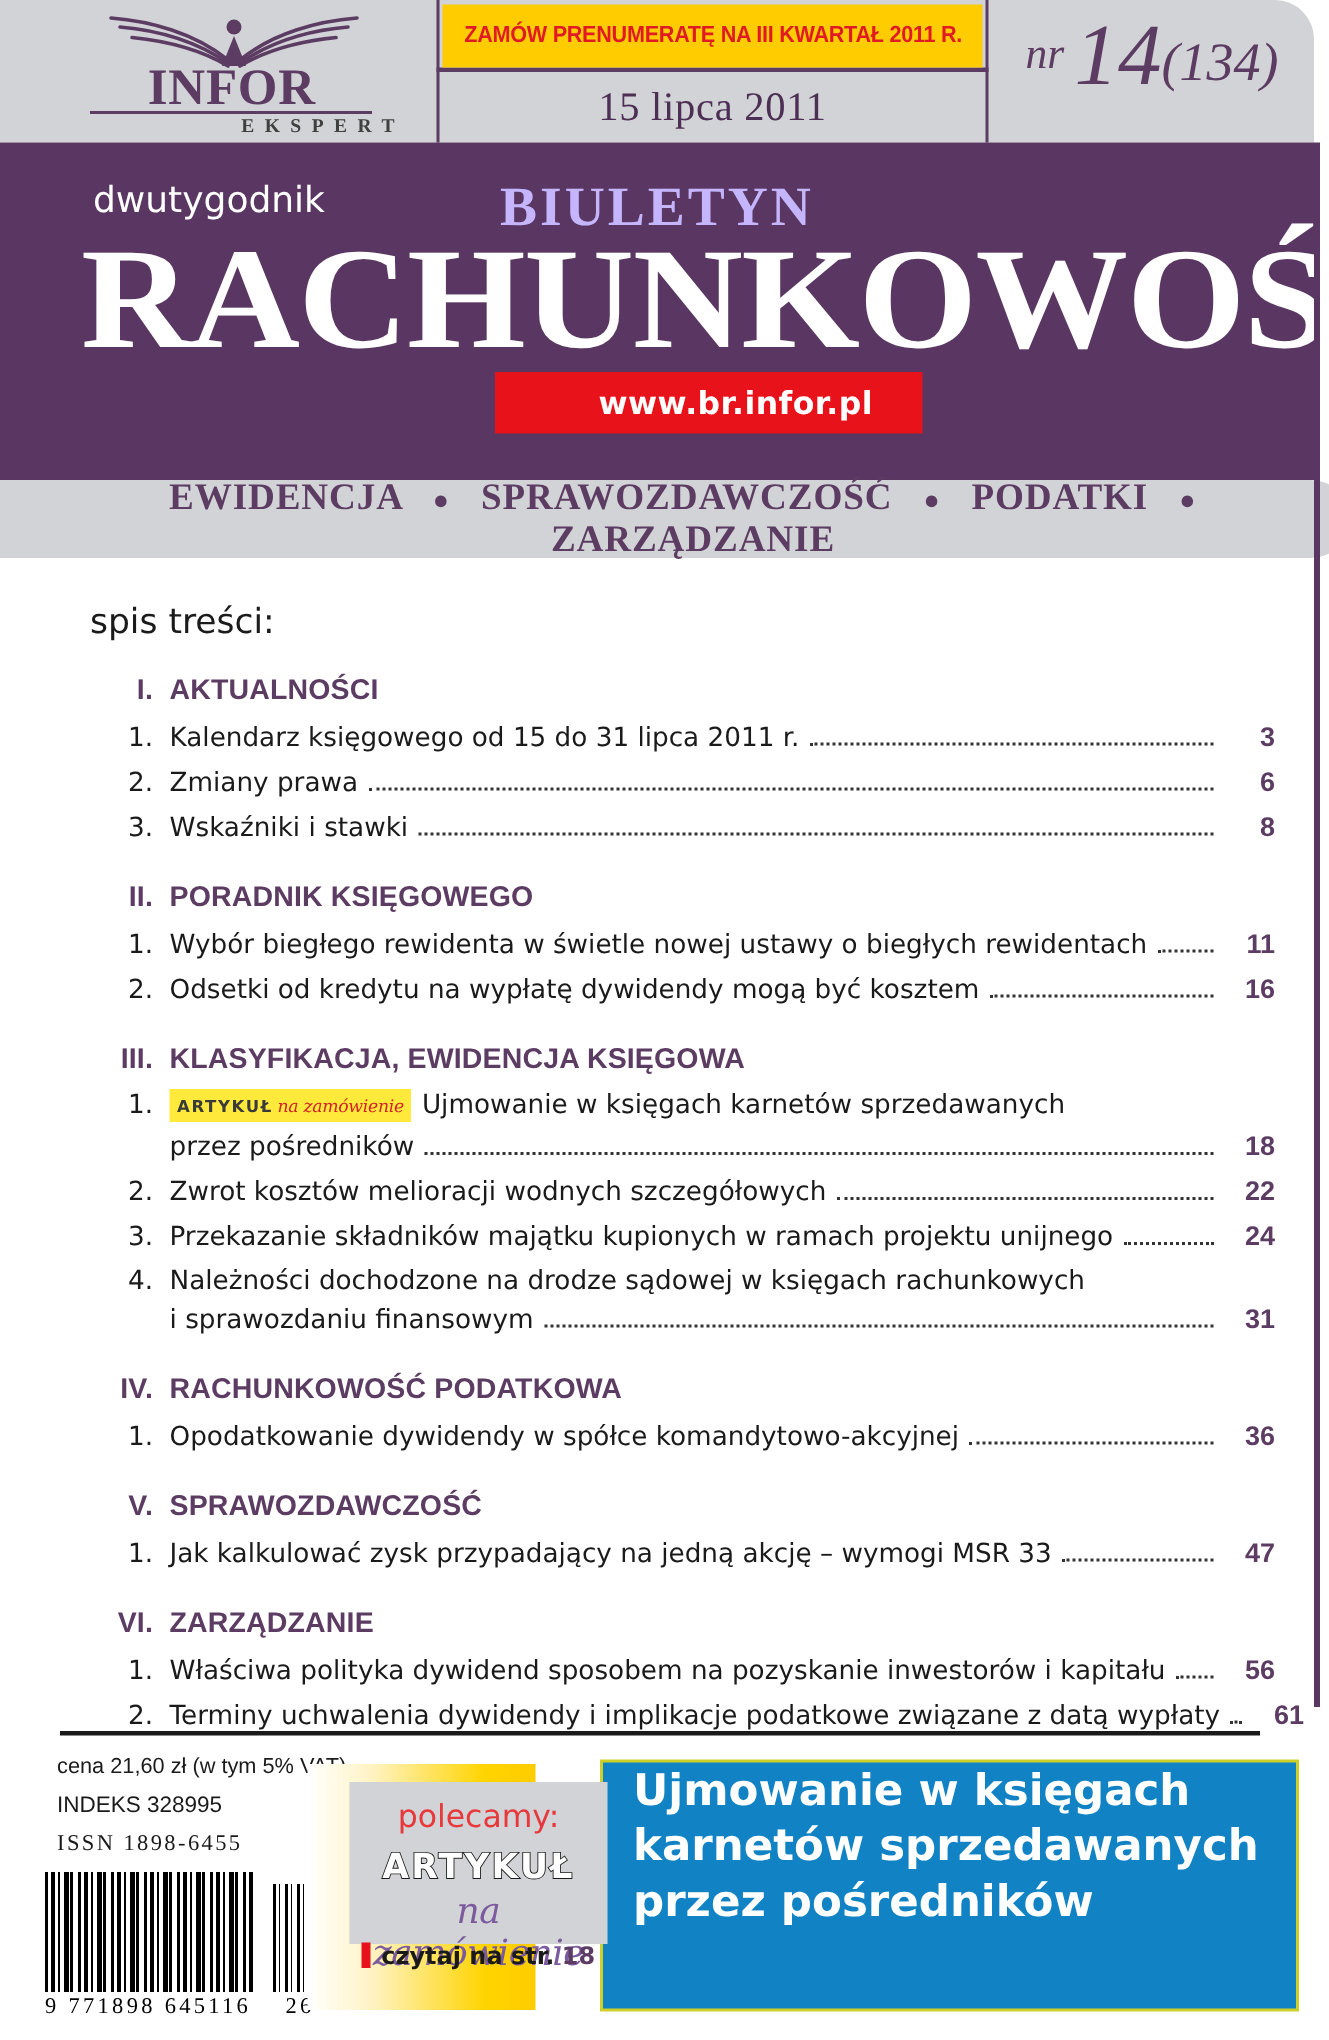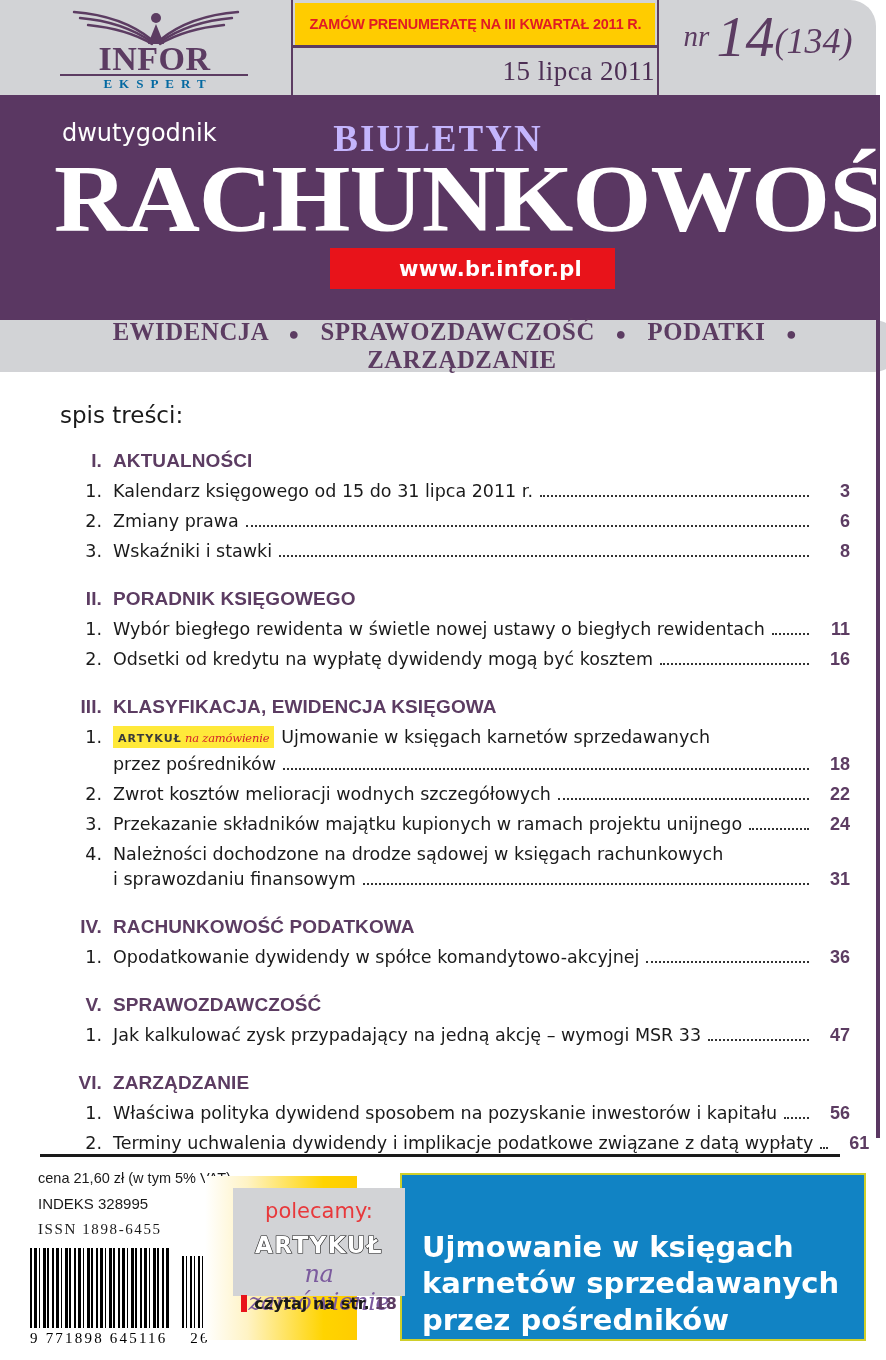--- a/index.html
+++ b/index.html
@@ -43,27 +43,27 @@
     font-size: 34px;
     letter-spacing: 0.5px;
     color: #5c3c62;
     line-height: 1;
   }
   .logo-rule {
     position: absolute; left: 8px; top: 68px; width: 188px; height: 2px;
     background: #5c3c62;
   }
   .logo-ekspert {
-    position: absolute; left: 0; top: 70px; width: 205px;
-    text-align: center;
+    position: absolute; left: 13px; top: 70px; width: 205px;
+    text-align: right;
     font-family: "Liberation Serif", serif;
     font-weight: bold;
     font-size: 13px;
     letter-spacing: 7px;
-    color: #0369a1;
+    color: #404040;
     text-indent: 7px;
   }
 
   
   .mh-div { position: absolute; width: 2px; background: #5c3c62; }
 
   
   .promo-banner {
     position: absolute;
     left: 295px; top: 3px;
@@ -79,21 +79,21 @@
     letter-spacing: -0.2px;
     transform: scaleX(0.93);
     white-space: nowrap;
   }
 
   
   .date-strip {
     position: absolute;
     left: 295px; top: 49px;
     width: 360px; height: 44px;
-    display: flex; align-items: center; justify-content: flex-end;
+    display: flex; align-items: center; justify-content: center;
   }
   .date-strip span {
     font-family: "Liberation Serif", serif;
     font-size: 27px;
     color: #4d2f55;
     letter-spacing: 0.5px;
   }
 
   
   .issue-no {
@@ -425,21 +425,21 @@
     left: 400px; top: 1173px;
     width: 466px; height: 168px;
     background: #cfcf2a;
     z-index: 2;
   }
   .promo-blue {
     position: absolute;
     left: 2px; top: 2px;
     width: 462px; height: 164px;
     background: #1183c4;
-    display: flex; align-items: flex-end;
+    display: flex; align-items: flex-start;
   }
   .promo-blue-text {
     padding-left: 20px;
     color: #ffffff;
     font-family: "DejaVu Sans", sans-serif;
     font-weight: bold;
     font-size: 29px;
     line-height: 1.27;
   }
 </style>

